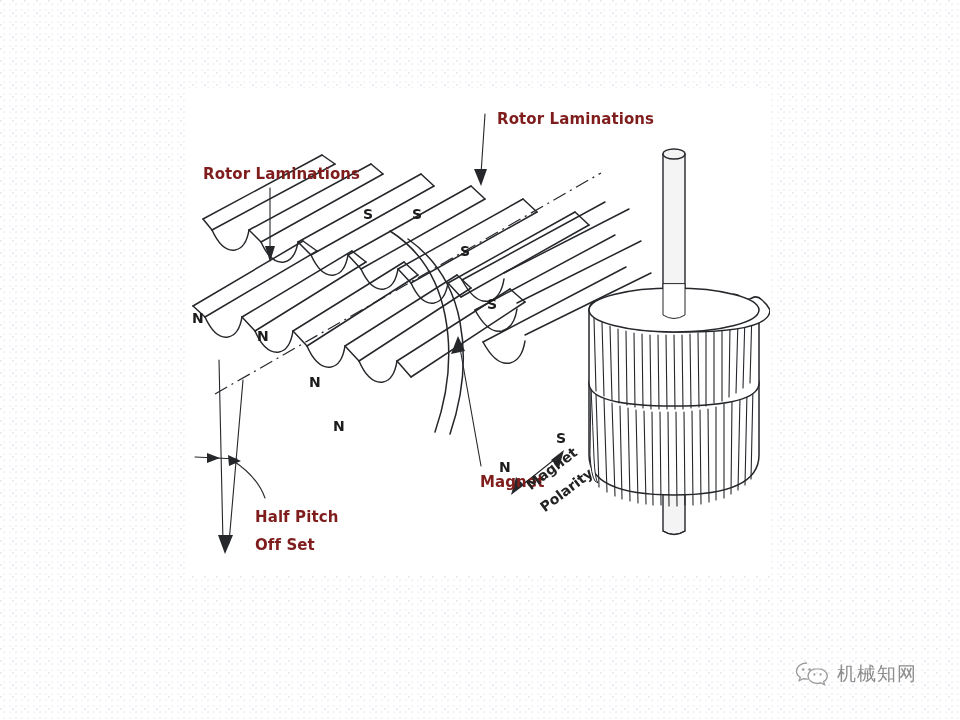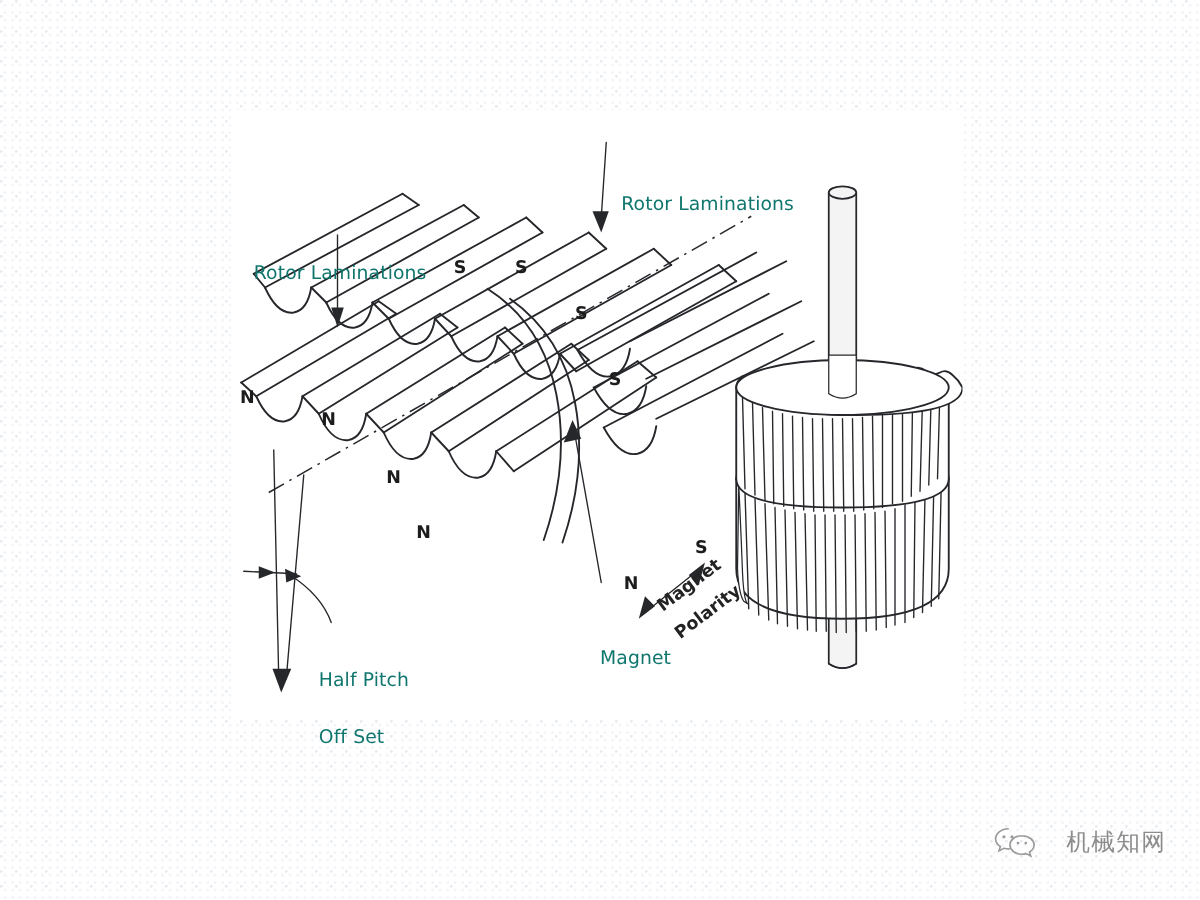--- a/index.html
+++ b/index.html
@@ -93,28 +93,27 @@
     stroke-linecap: butt;
   }
   .arrowhead {
     fill: #25272b;
     stroke: none;
   }
 
   
   .fig-label {
     position: absolute;
-    color: #0f766e;
+    color: #7f1d1d;
     font-family: "DejaVu Sans", sans-serif;
     font-size: 15px;
-    font-weight: 400;
+    font-weight: 700;
     letter-spacing: 0.1px;
     white-space: nowrap;
     line-height: 1.22;
-    margin-top: 44px;
   }
   .pole-label {
     position: absolute;
     color: #1c1c1c;
     font-family: "DejaVu Sans", sans-serif;
     font-size: 14px;
     font-weight: 700;
     white-space: nowrap;
   }
   .rot-label {
@@ -127,21 +126,21 @@
     line-height: 1.2;
     transform-origin: left top;
   }
 
   
   #watermark {
     position: absolute;
     left: 795px; top: 660px;
     display: flex;
     align-items: center;
-    gap: 24px;
+    gap: 8px;
     justify-content: flex-end;
   }
   #watermark .wm-text {
     color: #8d8d8d;
     font-family: "DejaVu Sans", sans-serif;
     font-size: 19px;
     letter-spacing: 1px;
     white-space: nowrap;
   }
   #watermark svg { display: block; }
@@ -371,21 +370,21 @@
       </g>
 
     </svg>
 
     <div class="fig-label" style="left:18px; top:77px;">Rotor Laminations</div>
 
     <div class="fig-label" style="left:312px; top:22px;">Rotor Laminations</div>
 
     <div class="fig-label" style="left:295px; top:385px;">Magnet</div>
 
-    <div class="fig-label" style="left:70px; top:403px;">Half Pitch</div>
+    <div class="fig-label" style="left:70px; top:420px;">Half Pitch</div>
     <div class="fig-label" style="left:70px; top:448px;">Off Set</div>
 
     <div class="pole-label" style="left:314px; top:371px;">N</div>
     <div class="pole-label" style="left:371px; top:342px;">S</div>
     <div class="rot-label" style="left:338px; top:392px; transform:rotate(-37deg);">Magnet</div>
     <div class="rot-label" style="left:352px; top:414px; transform:rotate(-37deg);">Polarity</div>
 
     <div class="pole-label" style="left:7px; top:222px;">N</div>
     <div class="pole-label" style="left:72px; top:240px;">N</div>
     <div class="pole-label" style="left:124px; top:286px;">N</div>

